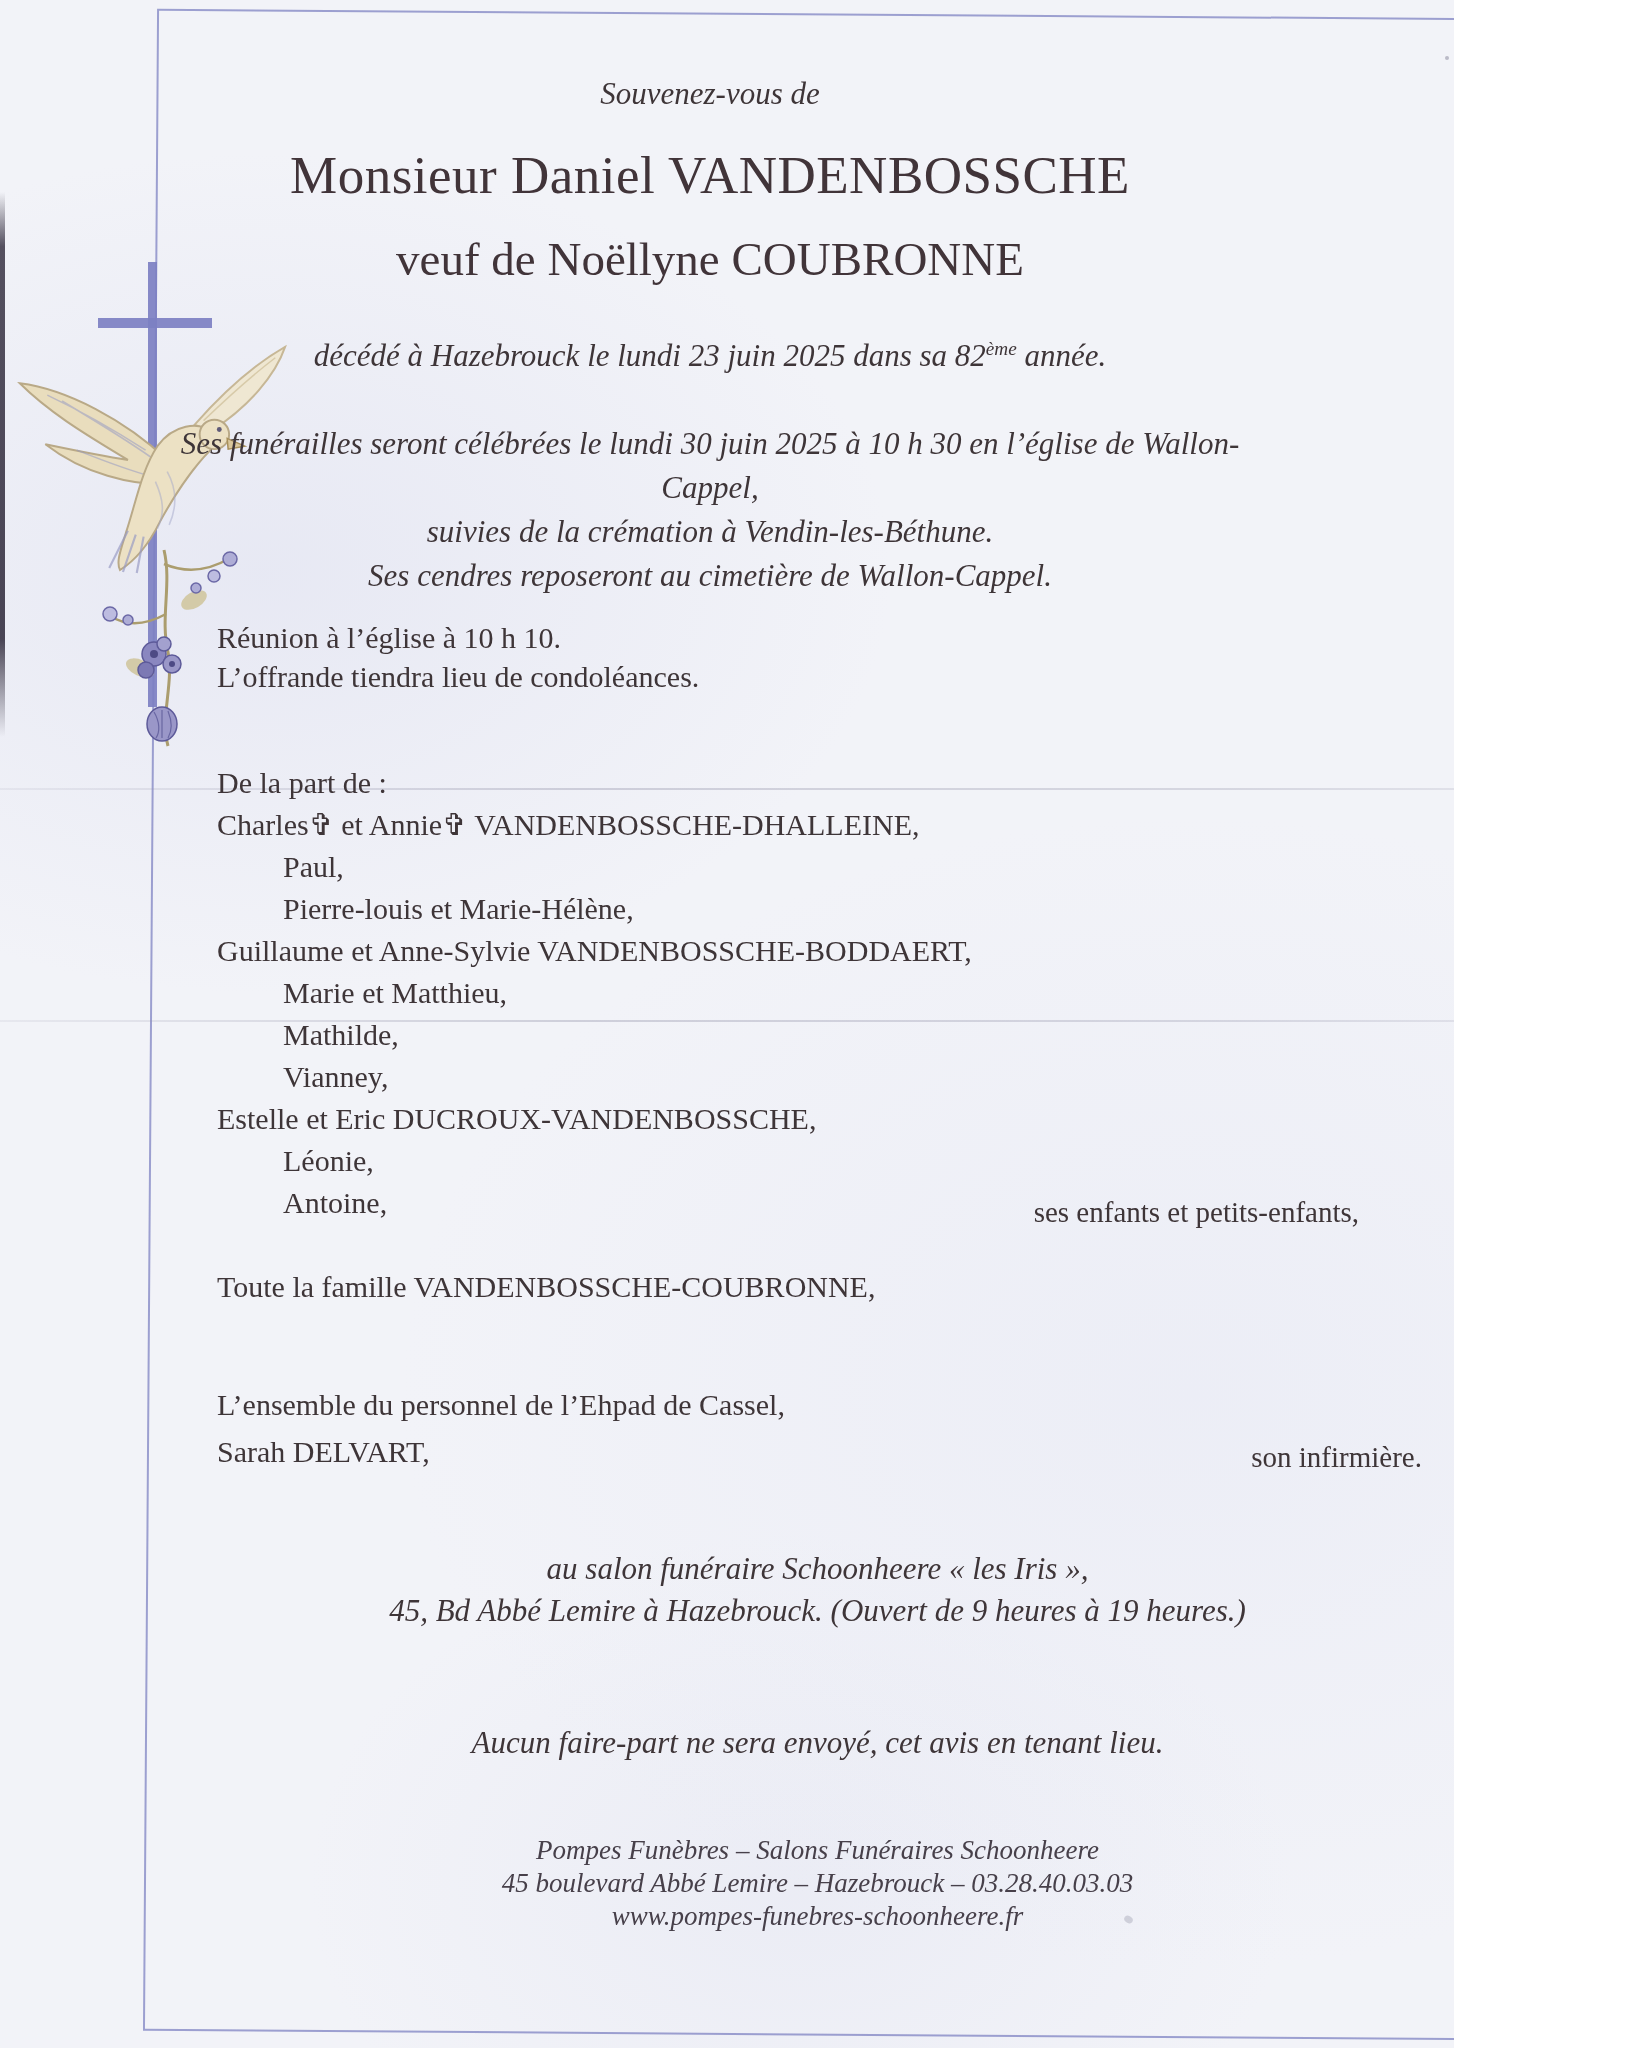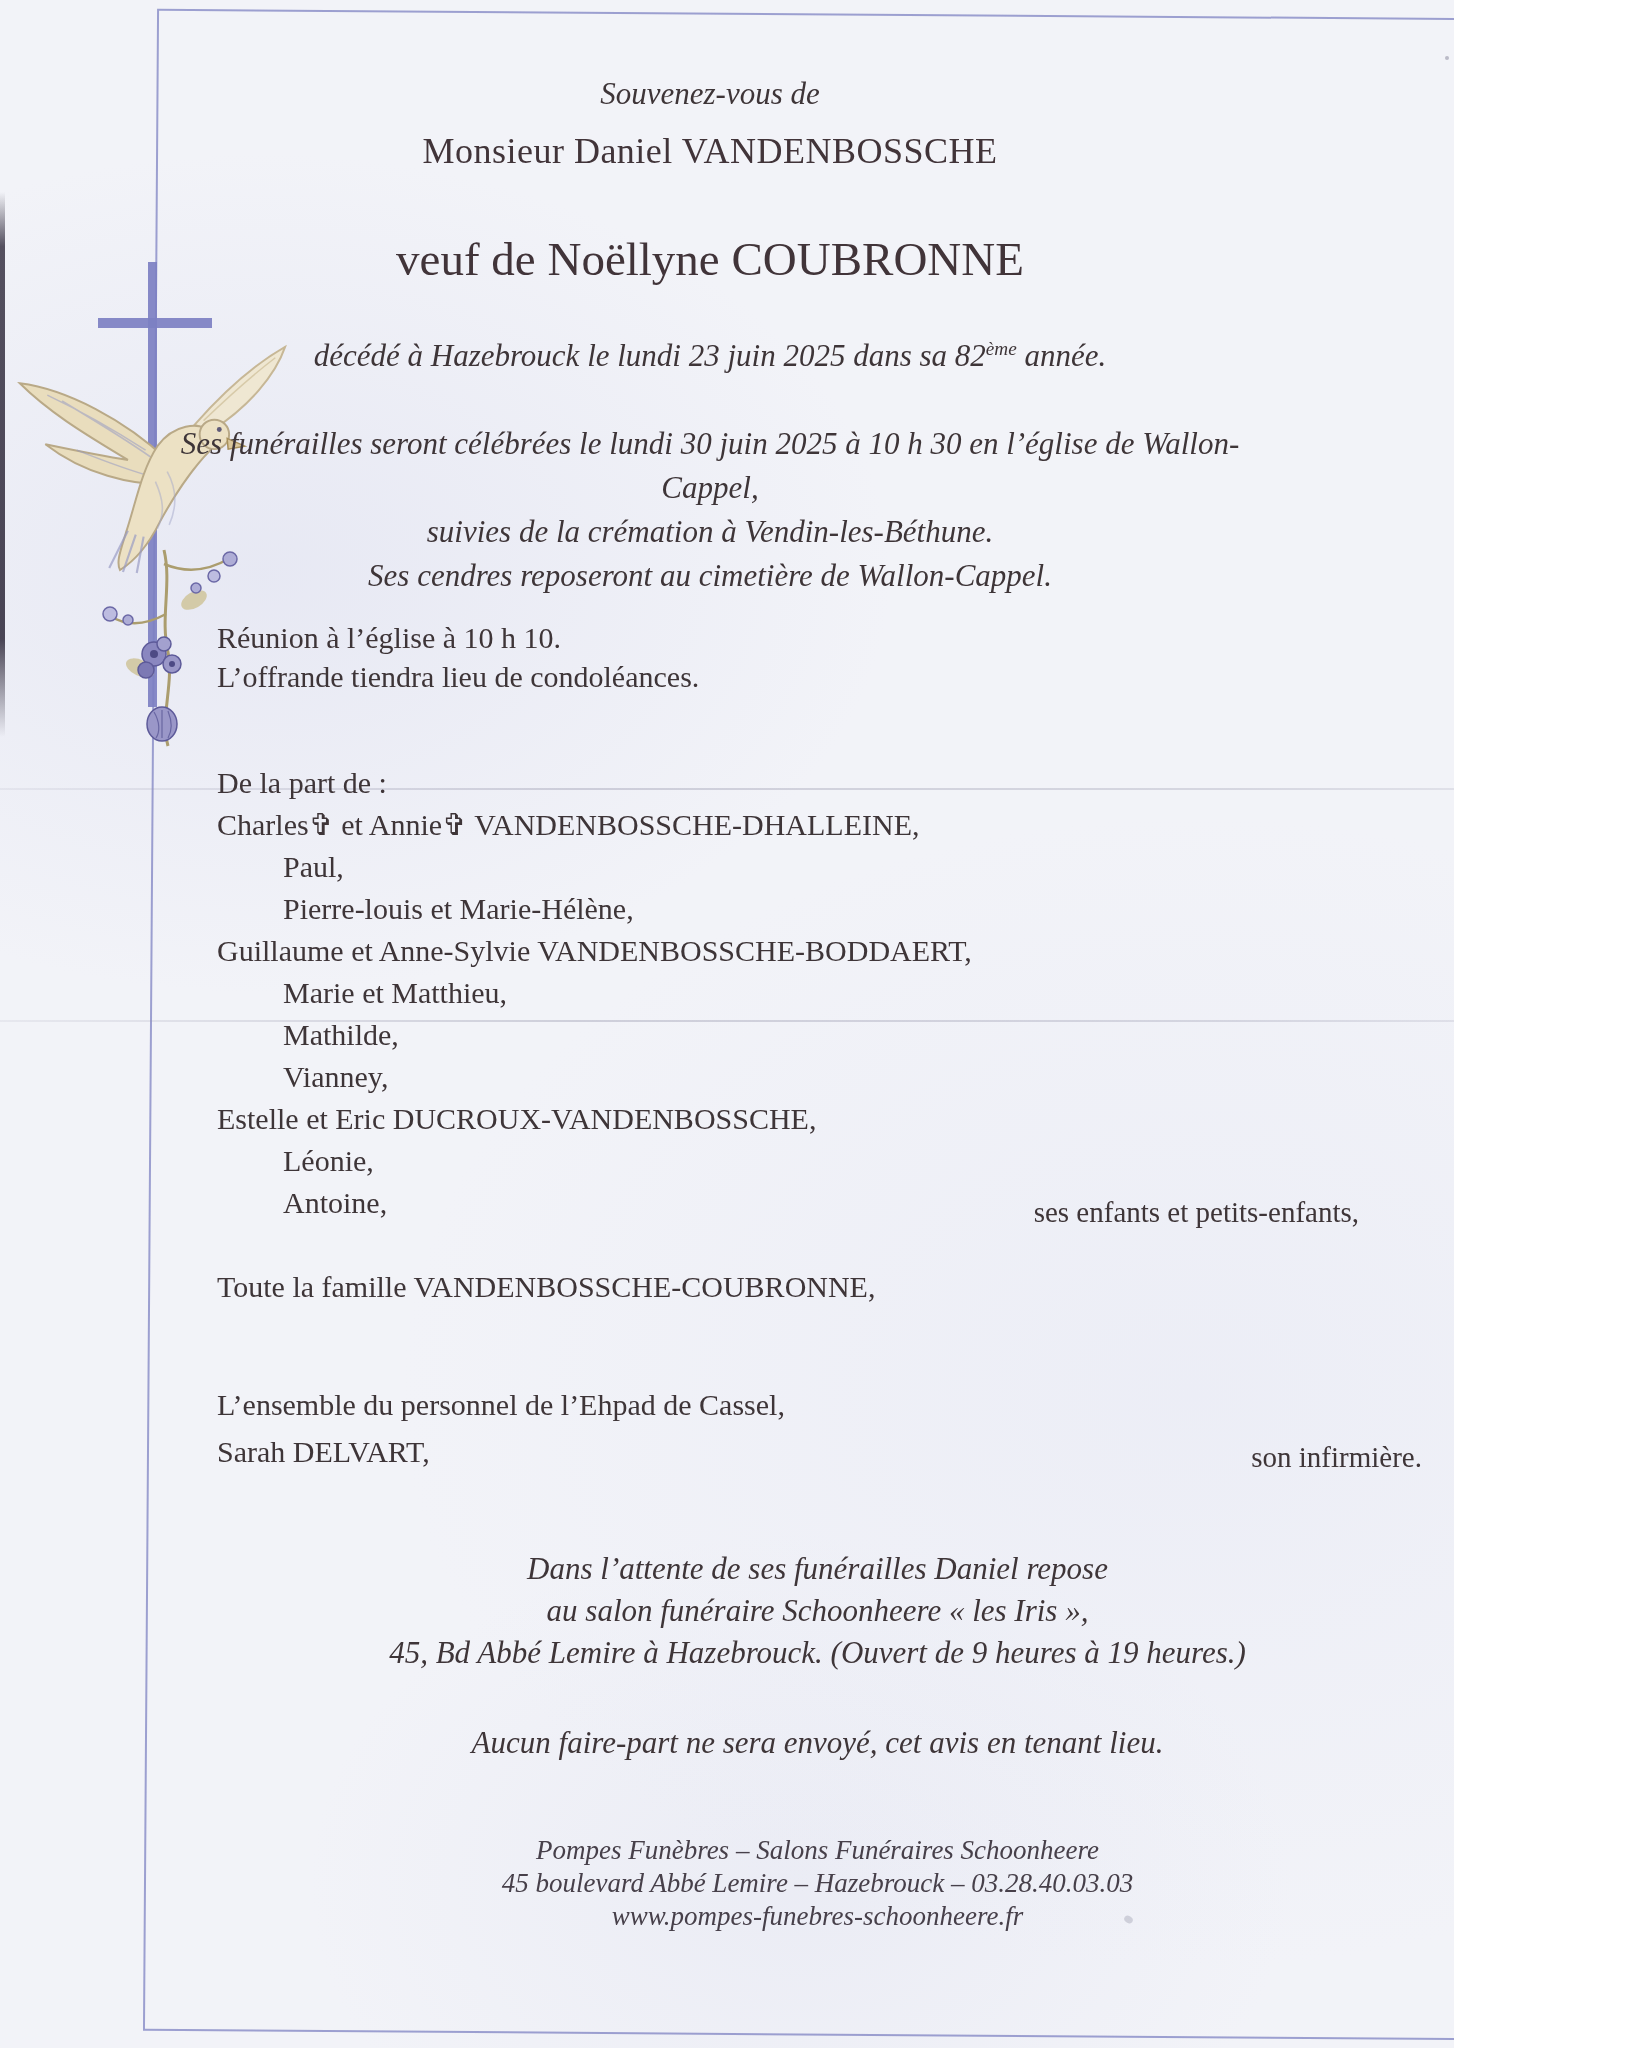--- a/index.html
+++ b/index.html
@@ -36,21 +36,21 @@
   .cross-v{position:absolute;left:148px;top:262px;width:9px;height:445px;background:#7d80c2;opacity:.92;}
   .cross-h{position:absolute;left:98px;top:318px;width:114px;height:10px;background:#7d80c2;opacity:.92;}
 
   .art{position:absolute;}
   .art.dove{left:8px;top:332px;width:285px;height:250px;}
   .art.flowers{left:76px;top:548px;width:178px;height:200px;}
 
   
   .center-top{position:absolute;left:165px;width:1090px;text-align:center;}
   .intro{top:76px;font-style:italic;font-size:31px;}
-  .deceased{top:130px;font-size:36px;letter-spacing:.5px;color:#413439;font-family:Liberation Serif, serif;}
+  .deceased{top:145px;font-size:53px;letter-spacing:.5px;color:#413439;font-family:Liberation Serif, serif;}
   .widower{top:232px;font-size:47px;color:#413439;}
   .death{top:338px;font-style:italic;font-size:31px;}
   .death sup{font-size:.62em;vertical-align:super;font-style:italic;text-align:center;}
   .funeral{top:422px;font-style:italic;font-size:31px;line-height:44px;}
 
   .leftblock{position:absolute;left:217px;font-size:30px;}
   .meeting{top:618px;line-height:39px;}
   .family-heading{top:766px;}
   .family{top:804px;width:1200px;line-height:42px;}
   .family .ind{padding-left:66px;}
@@ -160,21 +160,20 @@
   </div>
   <div class="leftblock mourners m2">
     <span>L’ensemble du personnel de l’Ehpad de Cassel,</span>
   </div>
   <div class="leftblock mourners m3" style="position:absolute;">
     <span>Sarah DELVART,</span>
     <span class="annot">son infirmière.</span>
   </div>
 
   <div class="center-bottom repose">
-    <div>Dans l’attente de ses funérailles Daniel repose</div>
     <div>au salon funéraire Schoonheere « les Iris »,</div>
     <div>45, Bd Abbé Lemire à Hazebrouck. (Ouvert de 9 heures à 19 heures.)</div>
   </div>
 
   <div class="center-bottom notice">Aucun faire-part ne sera envoyé, cet avis en tenant lieu.</div>
 
   <div class="center-bottom footer">
     <div>Pompes Funèbres – Salons Funéraires Schoonheere</div>
     <div>45 boulevard Abbé Lemire – Hazebrouck – 03.28.40.03.03</div>
     <div>www.pompes-funebres-schoonheere.fr</div>

